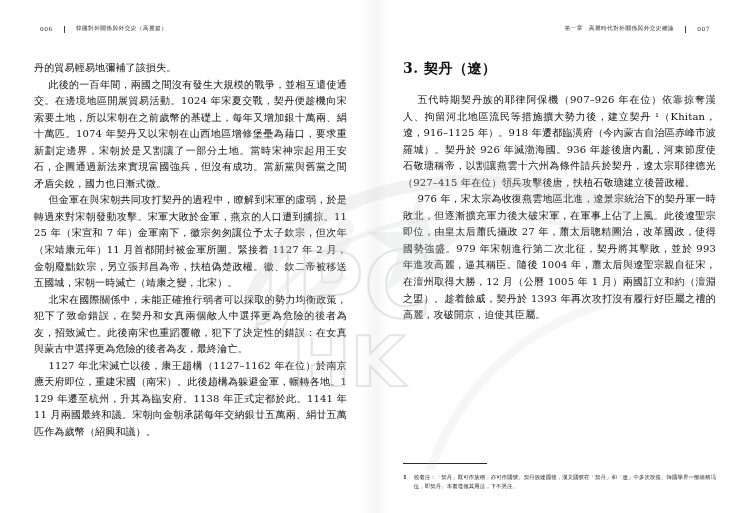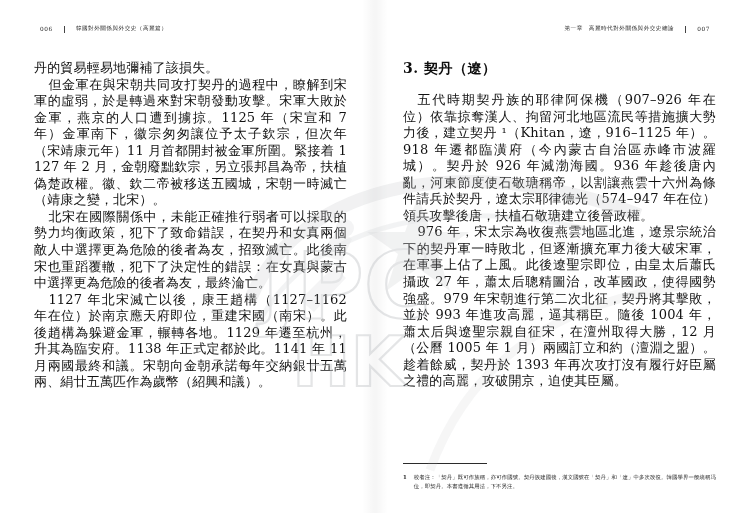--- a/index.html
+++ b/index.html
@@ -26,21 +26,21 @@
   .runhead.left-head{justify-content:flex-start;padding-left:6px;}
   .runhead.right-head{justify-content:flex-end;padding-right:6px;}
   .folio{font-family:"DejaVu Serif","Liberation Serif",serif;font-size:5.8px;letter-spacing:.6px;}
   .rule{display:inline-block;width:1px;height:7px;background:#444;margin:0 11px;vertical-align:middle;}
   .head-title{font-size:5.6px;letter-spacing:.5px;}
 
   
   .body{margin-top:24px;}
   p.para{
     margin:0 0 0 0;
-    font-size:13px;
+    font-size:10px;
     line-height:16.55px;
     text-align:justify;
     text-justify:inter-ideograph;
     letter-spacing:.18px;
     color:#111;
     word-break:break-all;
   }
   p.indent{text-indent:14.4px;}
 
   
@@ -89,38 +89,39 @@
   <div class="page left">
 
     <div class="runhead left-head">
       <span class="folio">006</span>
       <span class="rule"></span>
       <span class="head-title">韓國對外關係與外交史（高麗篇）</span>
     </div>
 
     <div class="body">
       <p class="para">丹的貿易輕易地彌補了該損失。</p>
+      <p class="para indent">此後的一百年間，兩國之間沒有發生大規模的戰爭，並相互遣使通交。在邊境地區開展貿易活動。1024 年宋夏交戰，契丹便趁機向宋索要土地，所以宋朝在之前歲幣的基礎上，每年又增加銀十萬兩、絹十萬匹。1074 年契丹又以宋朝在山西地區增修堡壘為藉口，要求重新劃定邊界，宋朝於是又割讓了一部分土地。當時宋神宗起用王安石，企圖通過新法來實現富國強兵，但沒有成功。當新黨與舊黨之間矛盾尖銳，國力也日漸式微。</p>
       <p class="para indent">但金軍在與宋朝共同攻打契丹的過程中，瞭解到宋軍的虛弱，於是轉過來對宋朝發動攻擊。宋軍大敗於金軍，燕京的人口遭到擄掠。1125 年（宋宣和 7 年）金軍南下，徽宗匆匆讓位予太子欽宗，但次年（宋靖康元年）11 月首都開封被金軍所圍。緊接着 1127 年 2 月，金朝廢黜欽宗，另立張邦昌為帝，扶植偽楚政權。徽、欽二帝被移送五國城，宋朝一時滅亡（靖康之變，北宋）。</p>
       <p class="para indent">北宋在國際關係中，未能正確推行弱者可以採取的勢力均衡政策，犯下了致命錯誤，在契丹和女真兩個敵人中選擇更為危險的後者為友，招致滅亡。此後南宋也重蹈覆轍，犯下了決定性的錯誤：在女真與蒙古中選擇更為危險的後者為友，最終淪亡。</p>
       <p class="para indent">1127 年北宋滅亡以後，康王趙構（1127–1162 年在位）於南京應天府即位，重建宋國（南宋）。此後趙構為躲避金軍，輾轉各地。1129 年遷至杭州，升其為臨安府。1138 年正式定都於此。1141 年 11 月兩國最終和議。宋朝向金朝承諾每年交納銀廿五萬兩、絹廿五萬匹作為歲幣（紹興和議）。</p>
     </div>
   </div>
 
   <div class="page right">
 
     <div class="runhead right-head">
       <span class="head-title">第一章　高麗時代對外關係與外交史總論</span>
       <span class="rule"></span>
       <span class="folio">007</span>
     </div>
 
     <div class="body">
       <h2 class="sect">3. 契丹（遼）</h2>
       <div class="after-sect"></div>
-      <p class="para indent">五代時期契丹族的耶律阿保機（907–926 年在位）依靠掠奪漢人、拘留河北地區流民等措施擴大勢力後，建立契丹 ¹（Khitan，遼，916–1125 年）。918 年遷都臨潢府（今內蒙古自治區赤峰市波羅城）。契丹於 926 年滅渤海國。936 年趁後唐內亂，河東節度使石敬瑭稱帝，以割讓燕雲十六州為條件請兵於契丹，遼太宗耶律德光（574–947 年在位）領兵攻擊後唐，扶植石敬瑭建立後晉政權。</p>
+      <p class="para indent">五代時期契丹族的耶律阿保機（907–926 年在位）依靠掠奪漢人、拘留河北地區流民等措施擴大勢力後，建立契丹 ¹（Khitan，遼，916–1125 年）。918 年遷都臨潢府（今內蒙古自治區赤峰市波羅城）。契丹於 926 年滅渤海國。936 年趁後唐內亂，河東節度使石敬瑭稱帝，以割讓燕雲十六州為條件請兵於契丹，遼太宗耶律德光（927–415 年在位）領兵攻擊後唐，扶植石敬瑭建立後晉政權。</p>
       <p class="para indent">976 年，宋太宗為收復燕雲地區北進，遼景宗統治下的契丹軍一時敗北，但逐漸擴充軍力後大破宋軍，在軍事上佔了上風。此後遼聖宗即位，由皇太后蕭氏攝政 27 年，蕭太后聰精圖治，改革國政，使得國勢強盛。979 年宋朝進行第二次北征，契丹將其擊敗，並於 993 年進攻高麗，逼其稱臣。隨後 1004 年，蕭太后與遼聖宗親自征宋，在澶州取得大勝，12 月（公曆 1005 年 1 月）兩國訂立和約（澶淵之盟）。趁着餘威，契丹於 1393 年再次攻打沒有履行好臣屬之禮的高麗，攻破開京，迫使其臣屬。</p>
     </div>
 
     <div class="footnote-wrap">
       <div class="fn-rule"></div>
       <div class="fn-row">
         <span class="fn-num">1</span>
         <span class="fn-text">校者注：「契丹」既可作族稱，亦可作國號。契丹族建國後，漢文國號在「契丹」和「遼」中多次改復。韓國學界一般統稱冯位，即契丹。本書遵循其用法，下不另注。</span>
       </div>
     </div>

